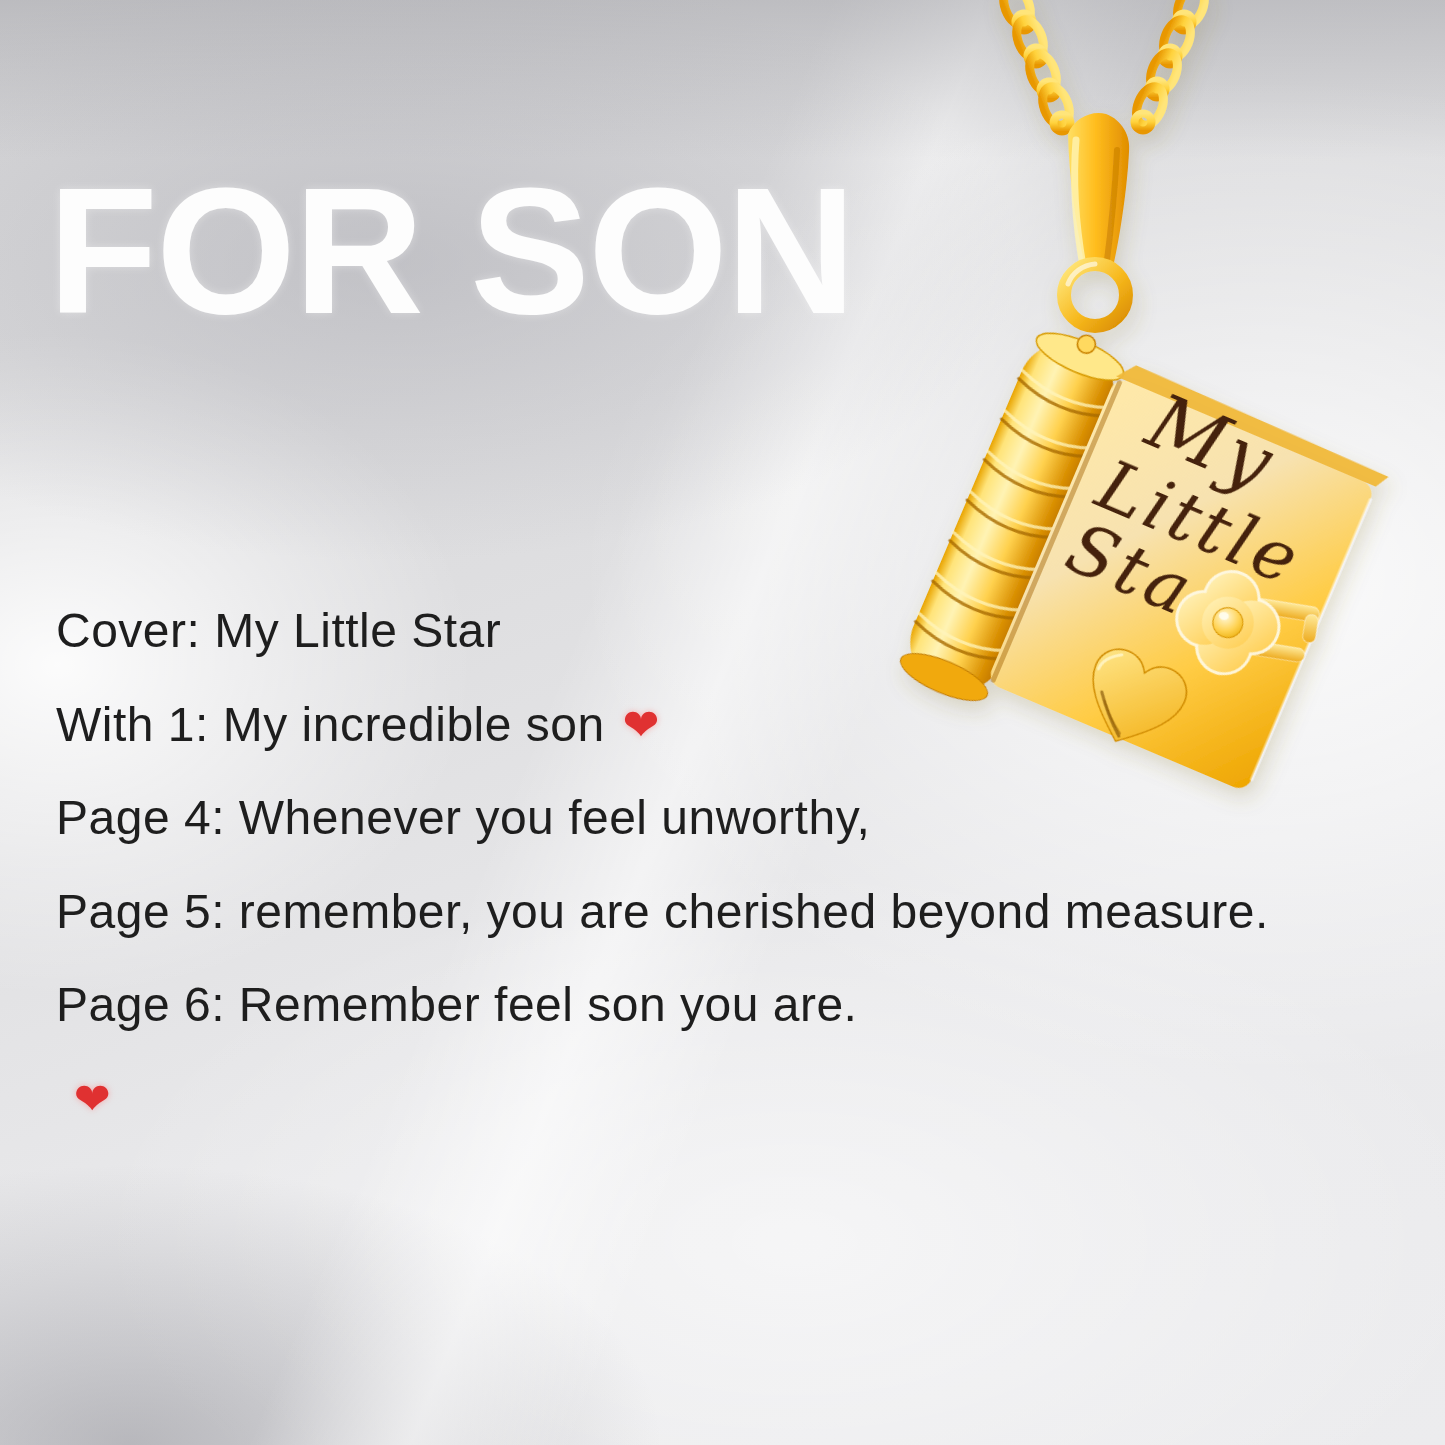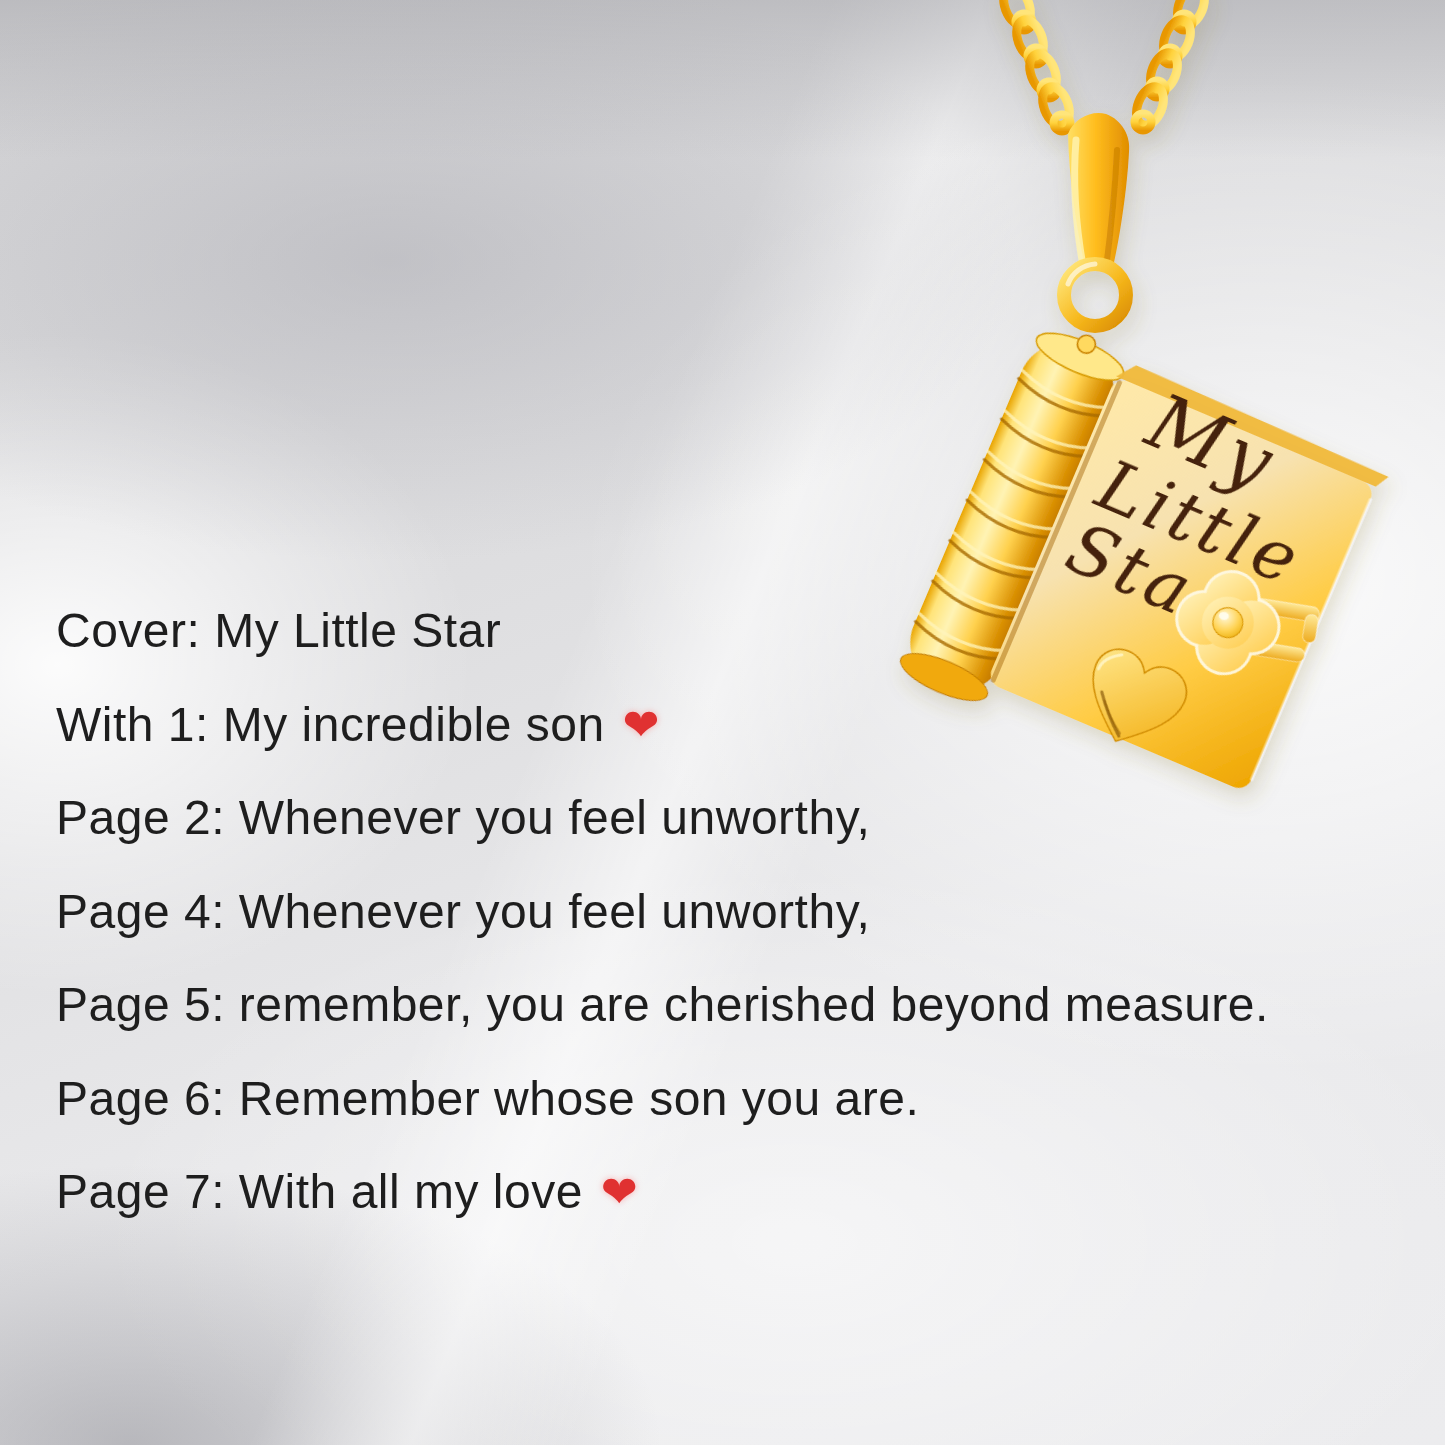--- a/index.html
+++ b/index.html
@@ -48,43 +48,40 @@
   }
   .link{fill:none;stroke:url(#gLink);stroke-width:9;}
   .linkc{fill:none;stroke:url(#gLink);stroke-width:8;}
 </style>
 </head>
 <body>
 
 <div class="canvas">
   <div class="bg"></div>
 
+  <div class="title">FOR SON</div>
 
   <div class="pages">
     <div class="row">
       <span>Cover: My Little Star</span>
     </div>
     <div class="row">
       <span>With 1: My incredible son</span>
       <span class="heart">❤</span>
     </div>
     <div class="row">
-      <span>Page 2: Whenever you feel unworthy,</span>
-    </div>
-    <div class="row">
       <span>Page 4: Whenever you feel unworthy,</span>
     </div>
     <div class="row">
       <span>Page 5: remember, you are cherished beyond measure.</span>
     </div>
     <div class="row">
-      <span>Page 6: Remember whose son you are.</span>
-    </div>
-    <div class="row">
-      <span>Page 7: With all my love</span>
+      <span>Page 6: Remember feel son you are.</span>
+    </div>
+    <div class="row">
       <span class="heart">❤</span>
     </div>
   </div>
 
   <svg class="pendant-svg" width="1445" height="1445" viewBox="0 0 1445 1445">
     <defs>
       <linearGradient id="gLink" x1="0" y1="0" x2="0" y2="1">
         <stop offset="0" stop-color="#ffe57a"></stop>
           <stop offset=".5" stop-color="#ffd23c"></stop>
           <stop offset="1" stop-color="#e89700"></stop>

